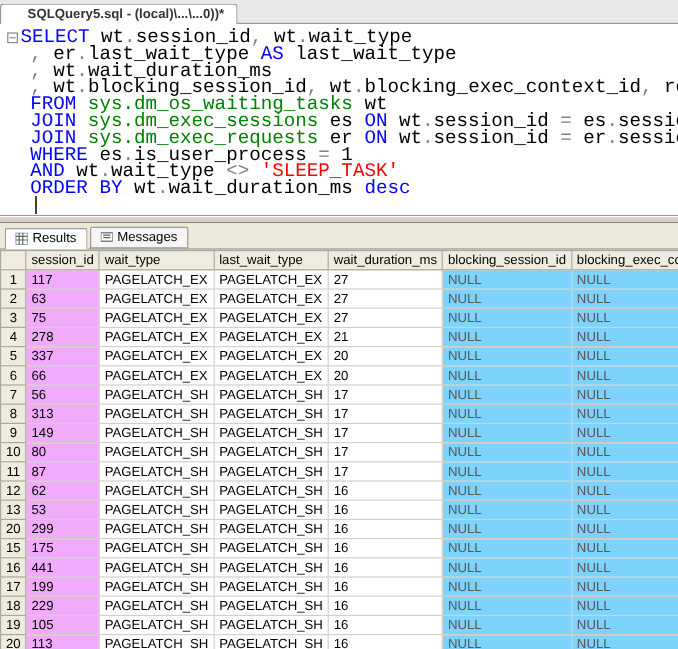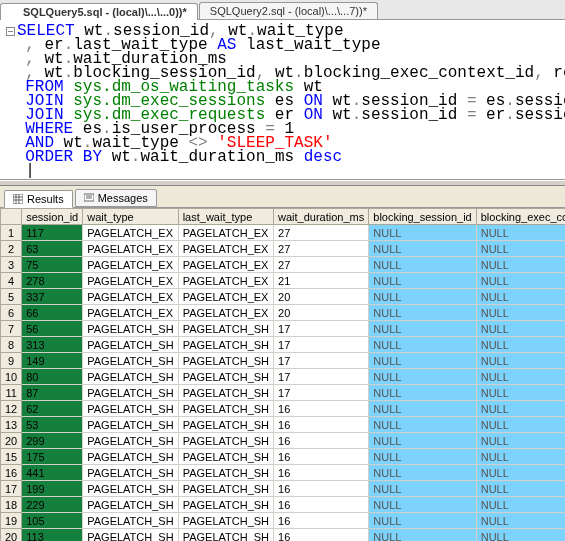--- a/index.html
+++ b/index.html
@@ -81,29 +81,28 @@
     white-space:nowrap;
   }
   td {
     border:1px solid #d4d0c8; padding:1px 4px; height:16px;
     white-space:nowrap; color:#000;
   }
   .rowhead {
     background:#efebde; border:1px solid #aca899; text-align:center;
     width:22px; color:#000;
   }
-  .sessioncell { background:#15803d;}
+  .sessioncell { background:#f0abfc;}
   .nullcell { background:#7dd3fc; color:#555;}
 </style>
 </head>
 <body>
 
 <div class="tabs">
   <div class="tab active">SQLQuery5.sql - (local)\...\...0))*</div>
-  <div class="tab">SQLQuery2.sql - (local)\...\...7))*</div>
 </div>
 
 <div class="editor"><span class="boxminus"></span><span class="kw">SELECT</span><span> wt</span><span class="gray">.</span><span>session_id</span><span class="gray">,</span><span> wt</span><span class="gray">.</span><span>wait_type</span>
   <span class="gray">,</span><span> er</span><span class="gray">.</span><span>last_wait_type </span><span class="kw">AS</span><span> last_wait_type</span>
   <span class="gray">,</span><span> wt</span><span class="gray">.</span><span>wait_duration_ms</span>
   <span class="gray">,</span><span> wt</span><span class="gray">.</span><span>blocking_session_id</span><span class="gray">,</span><span> wt</span><span class="gray">.</span><span>blocking_exec_context_id</span><span class="gray">,</span><span> resource_description</span>
   <span class="kw">FROM</span><span> </span><span class="sys">sys.dm_os_waiting_tasks</span><span> wt</span>
   <span class="kw">JOIN</span><span> </span><span class="sys">sys.dm_exec_sessions</span><span> es </span><span class="kw">ON</span><span> wt</span><span class="gray">.</span><span>session_id </span><span class="gray">=</span><span> es</span><span class="gray">.</span><span>session_id</span>
   <span class="kw">JOIN</span><span> </span><span class="sys">sys.dm_exec_requests</span><span> er </span><span class="kw">ON</span><span> wt</span><span class="gray">.</span><span>session_id </span><span class="gray">=</span><span> er</span><span class="gray">.</span><span>session_id</span>
   <span class="kw">WHERE</span><span> es</span><span class="gray">.</span><span>is_user_process </span><span class="gray">=</span><span> 1</span>

